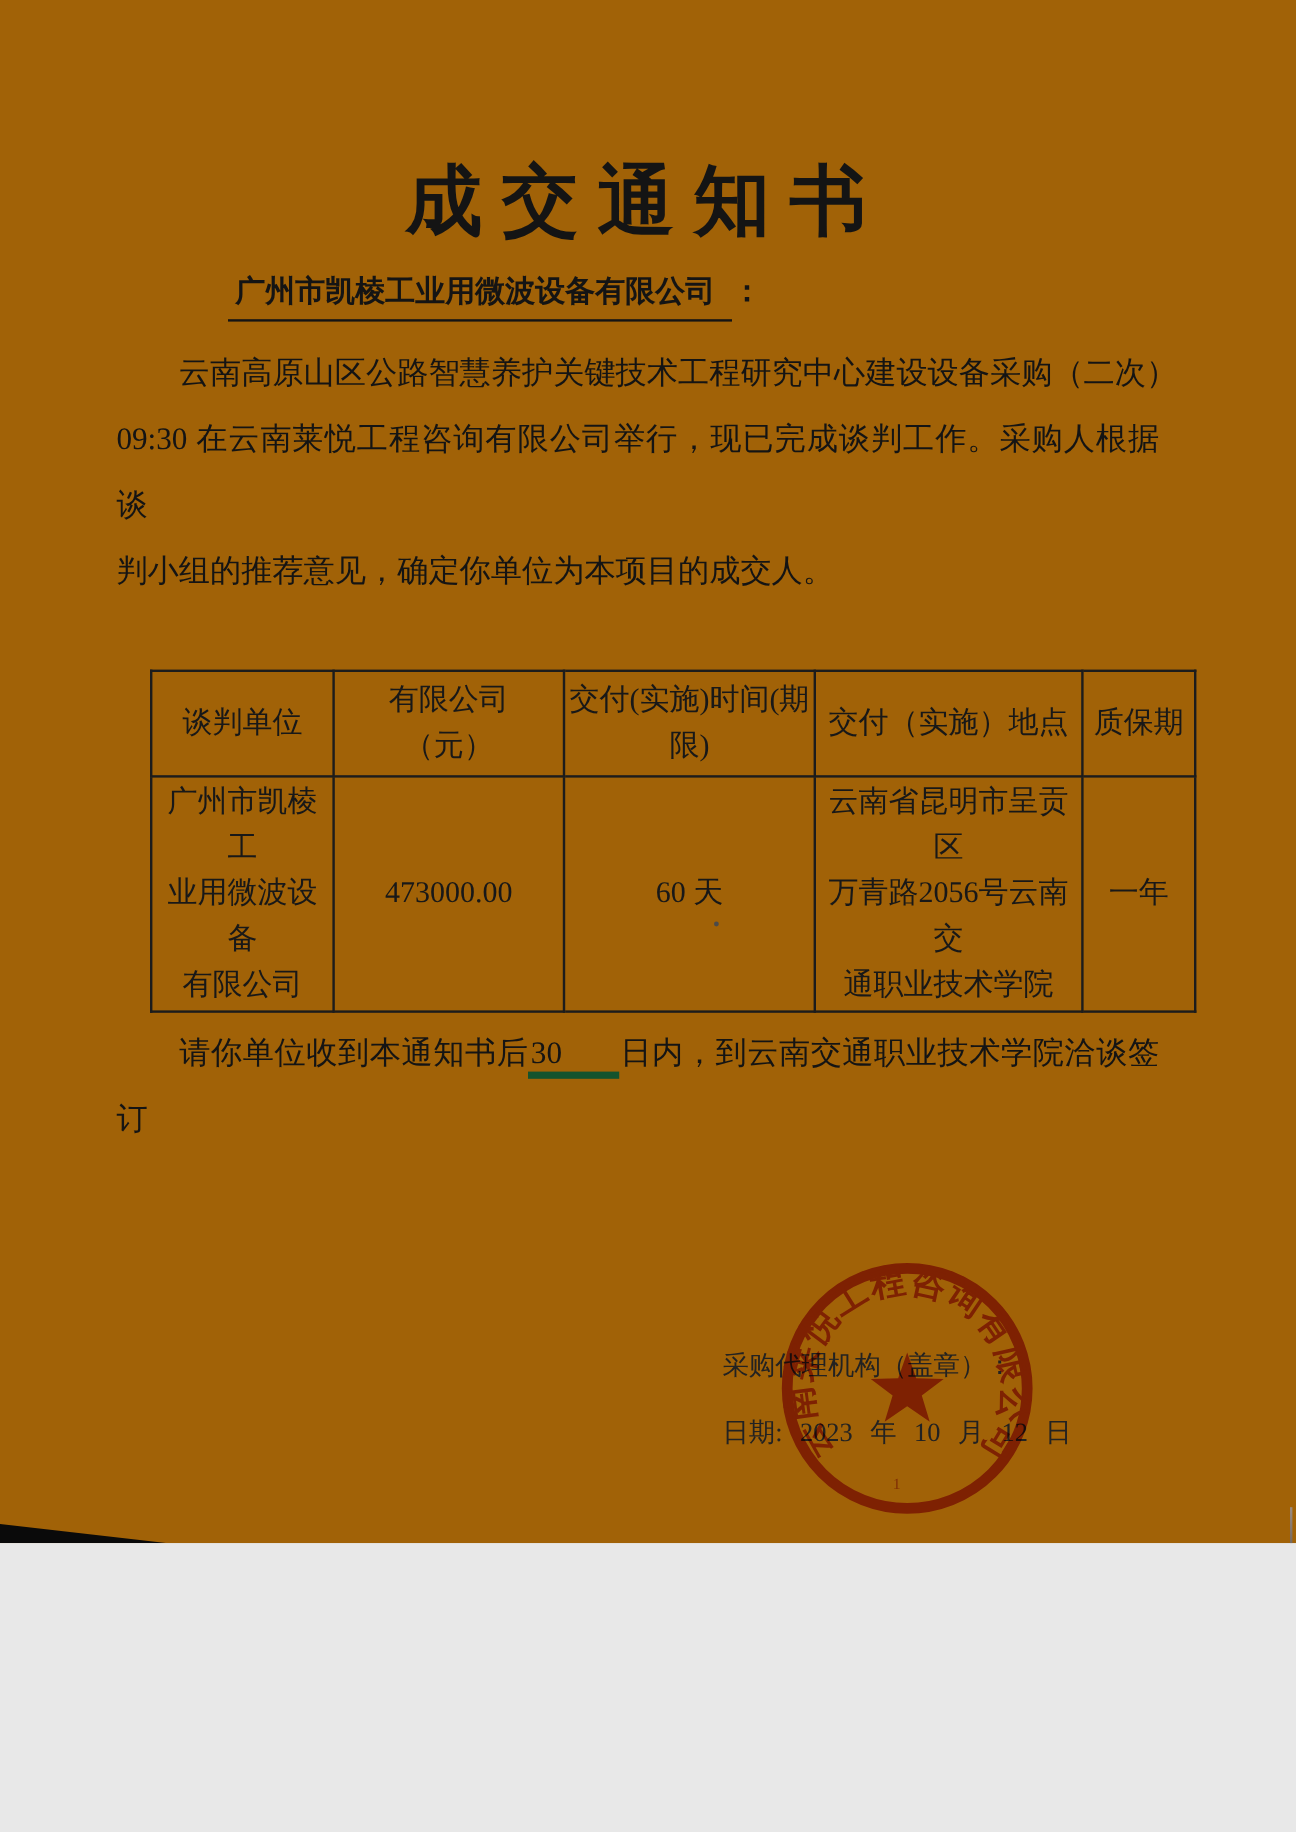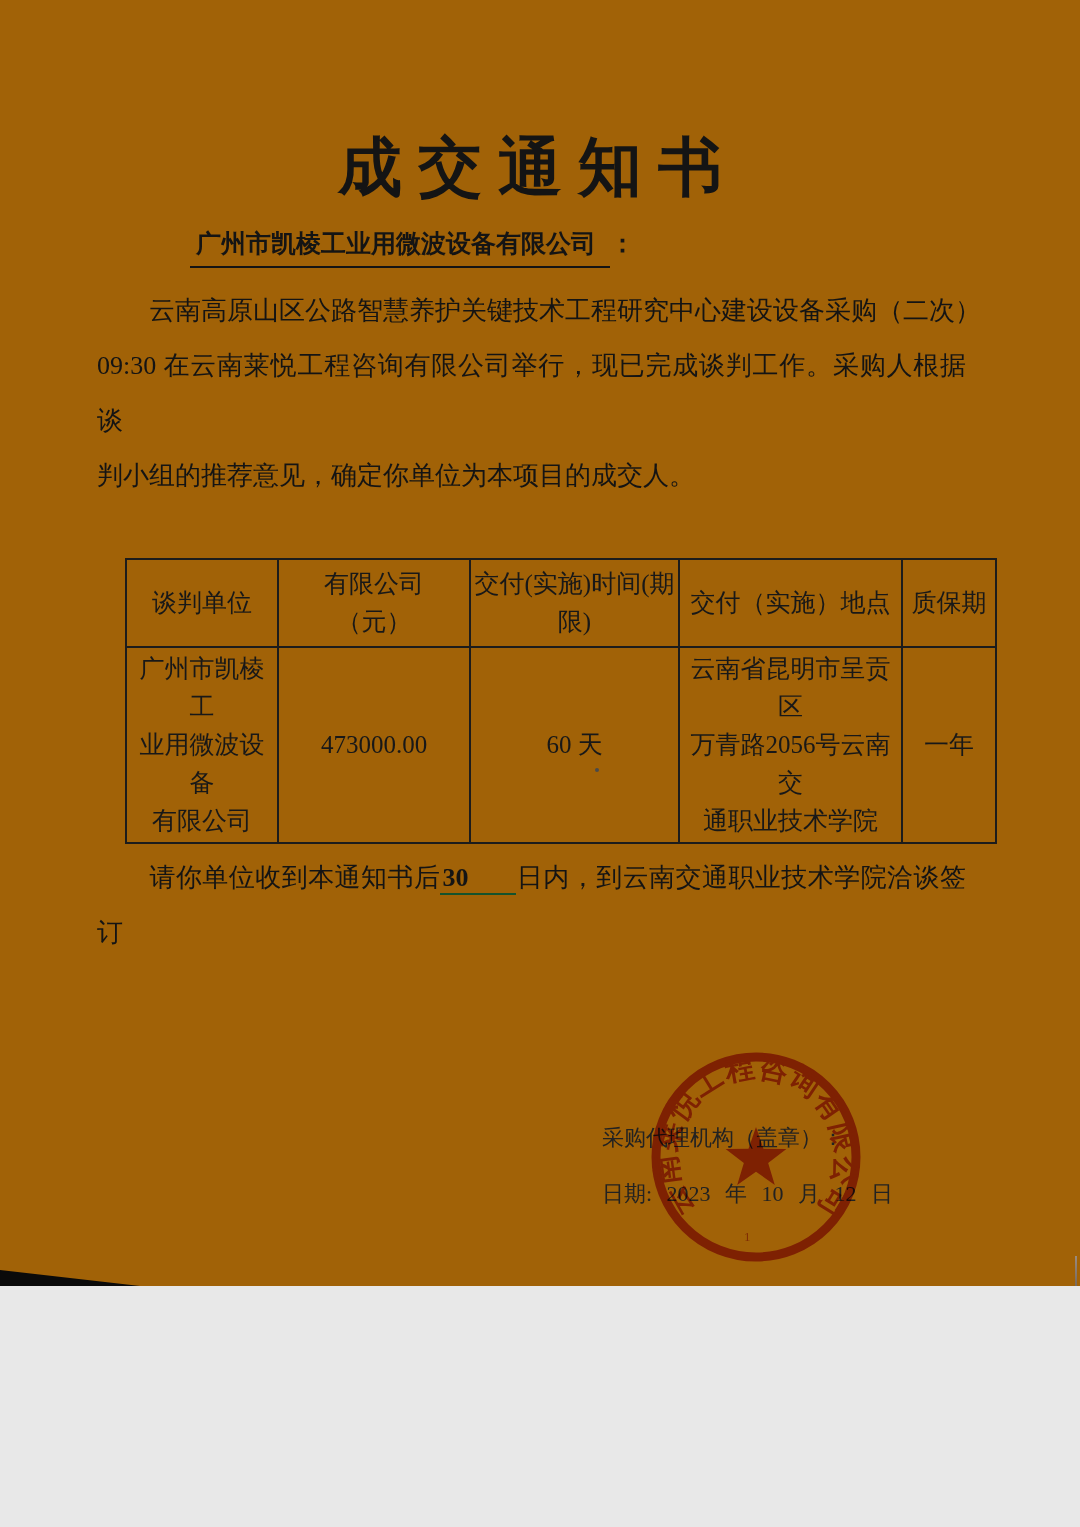--- a/index.html
+++ b/index.html
@@ -38,23 +38,22 @@
   .para2{
     position:absolute;top:850px;left:97px;width:869px;
     font-size:26px;line-height:55px;
   }
   .pline{white-space:nowrap;}
   .jl{white-space:normal;text-align:justify;text-align-last:justify;}
   .indent{text-indent:52px;}
   .b{font-weight:normal;}
   .blank{
     display:inline-block;min-width:72px;text-align:right;
-    border-bottom:2px solid #14532d;line-height:30px;
+    border-bottom:6px solid #14532d;line-height:30px;
     padding:0 2px;
-    font-weight:bold;
   }
   .award-table{
     position:absolute;top:558px;left:101px;
     width:870px;border-collapse:collapse;table-layout:fixed;
     font-size:25px;color:#181818;margin-left:24px;
   }
   .award-table td{
     border:2px solid #1c1c1c;
     text-align:center;vertical-align:middle;
     white-space:pre-line;

